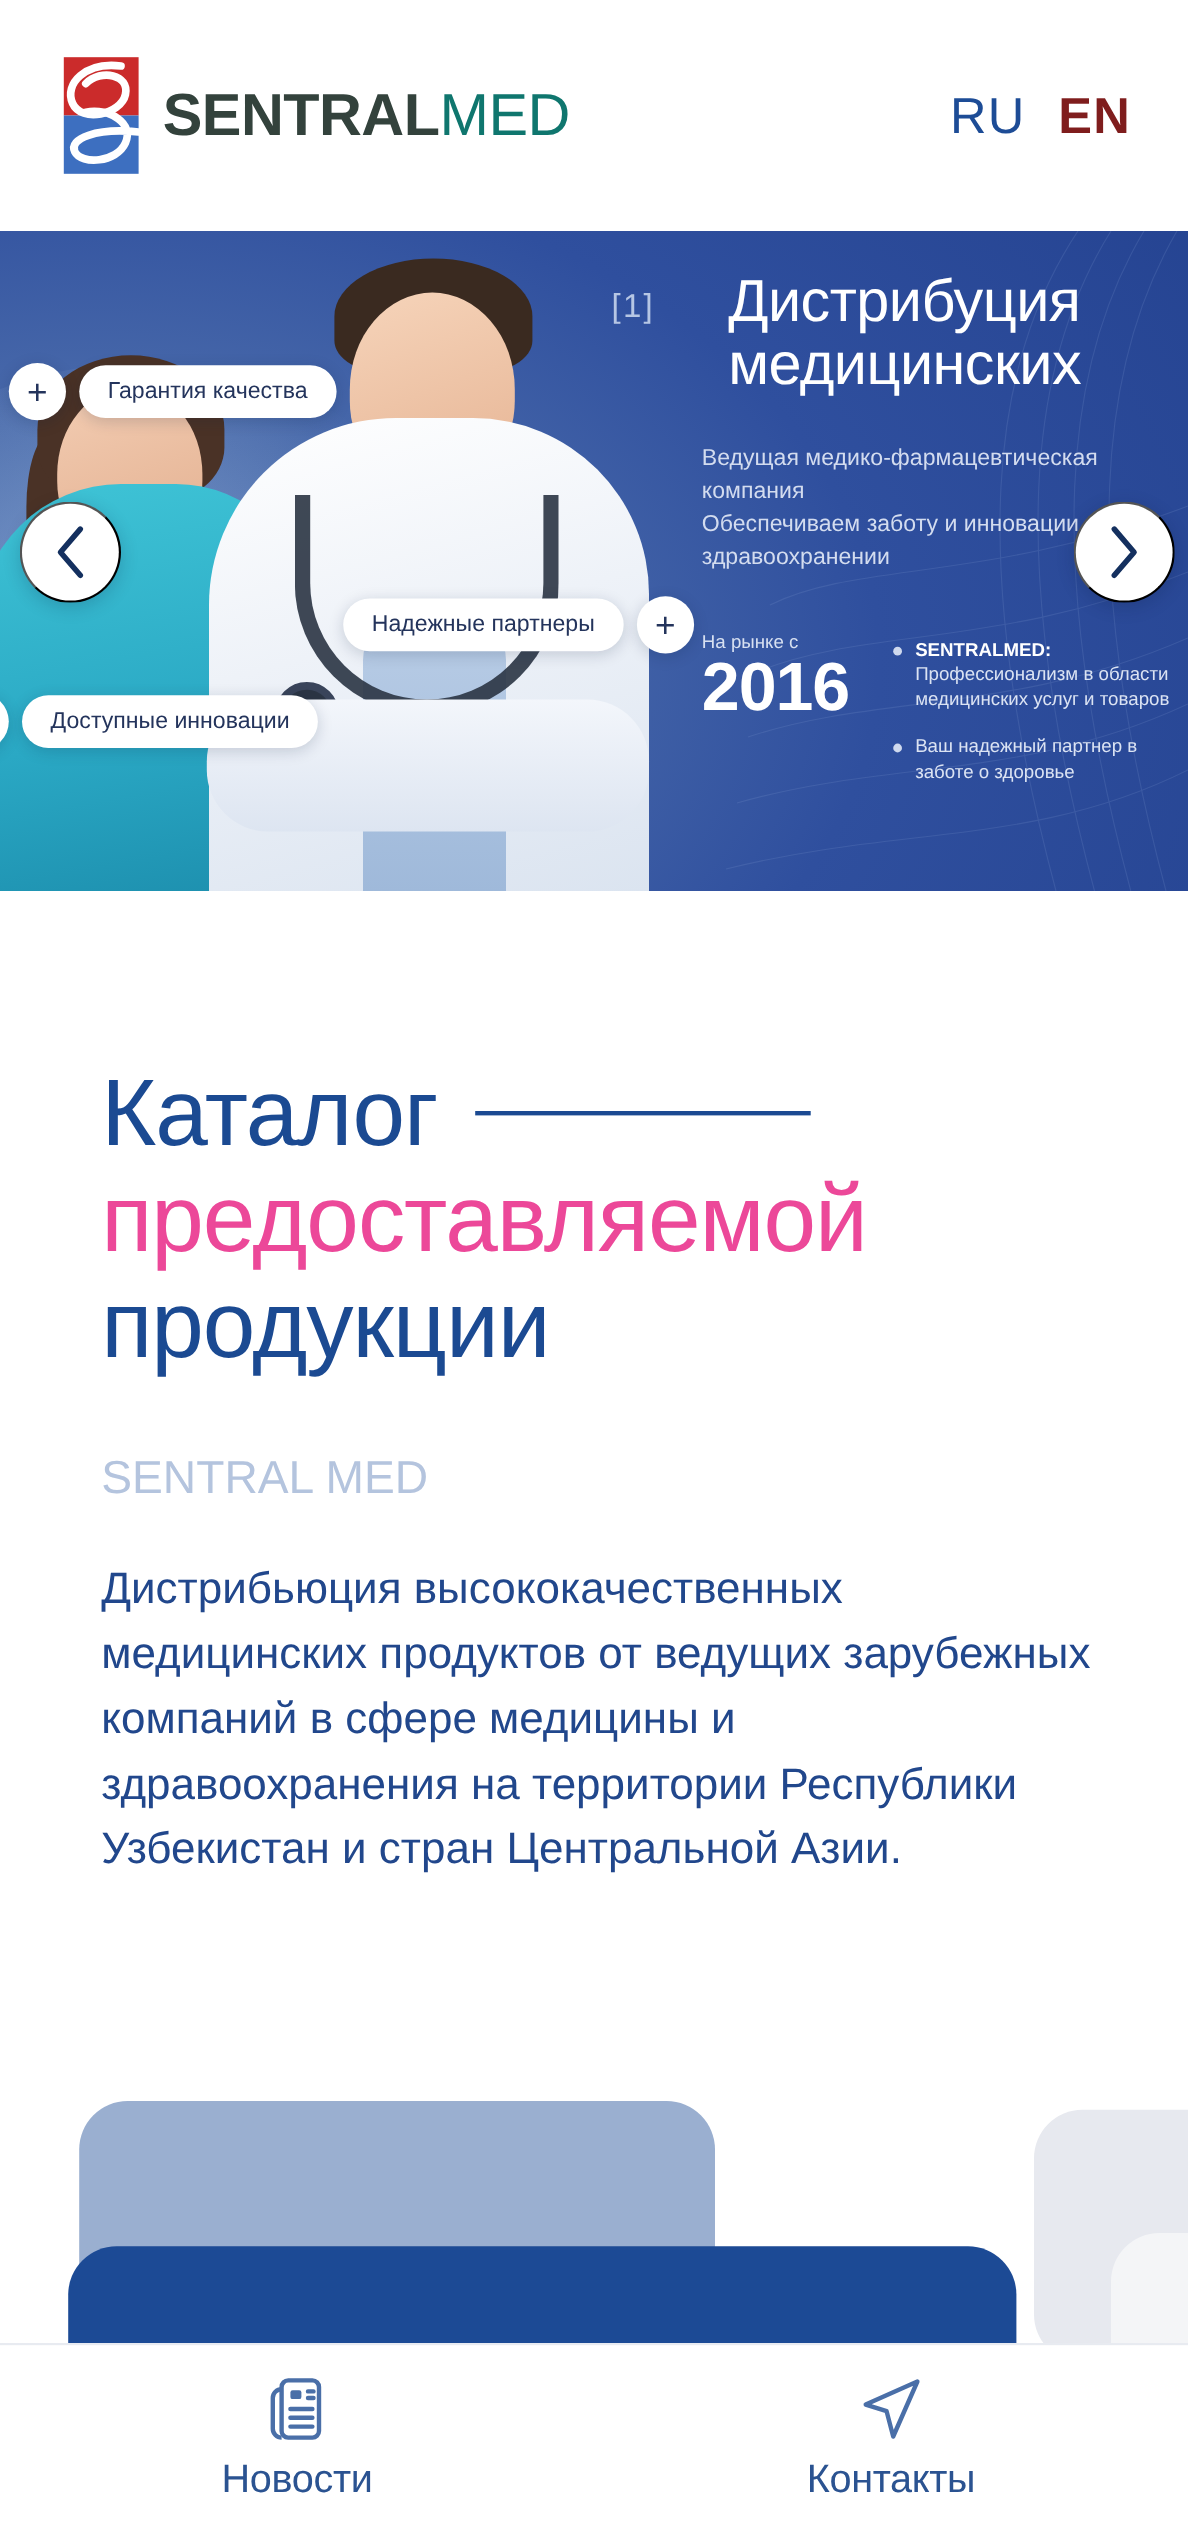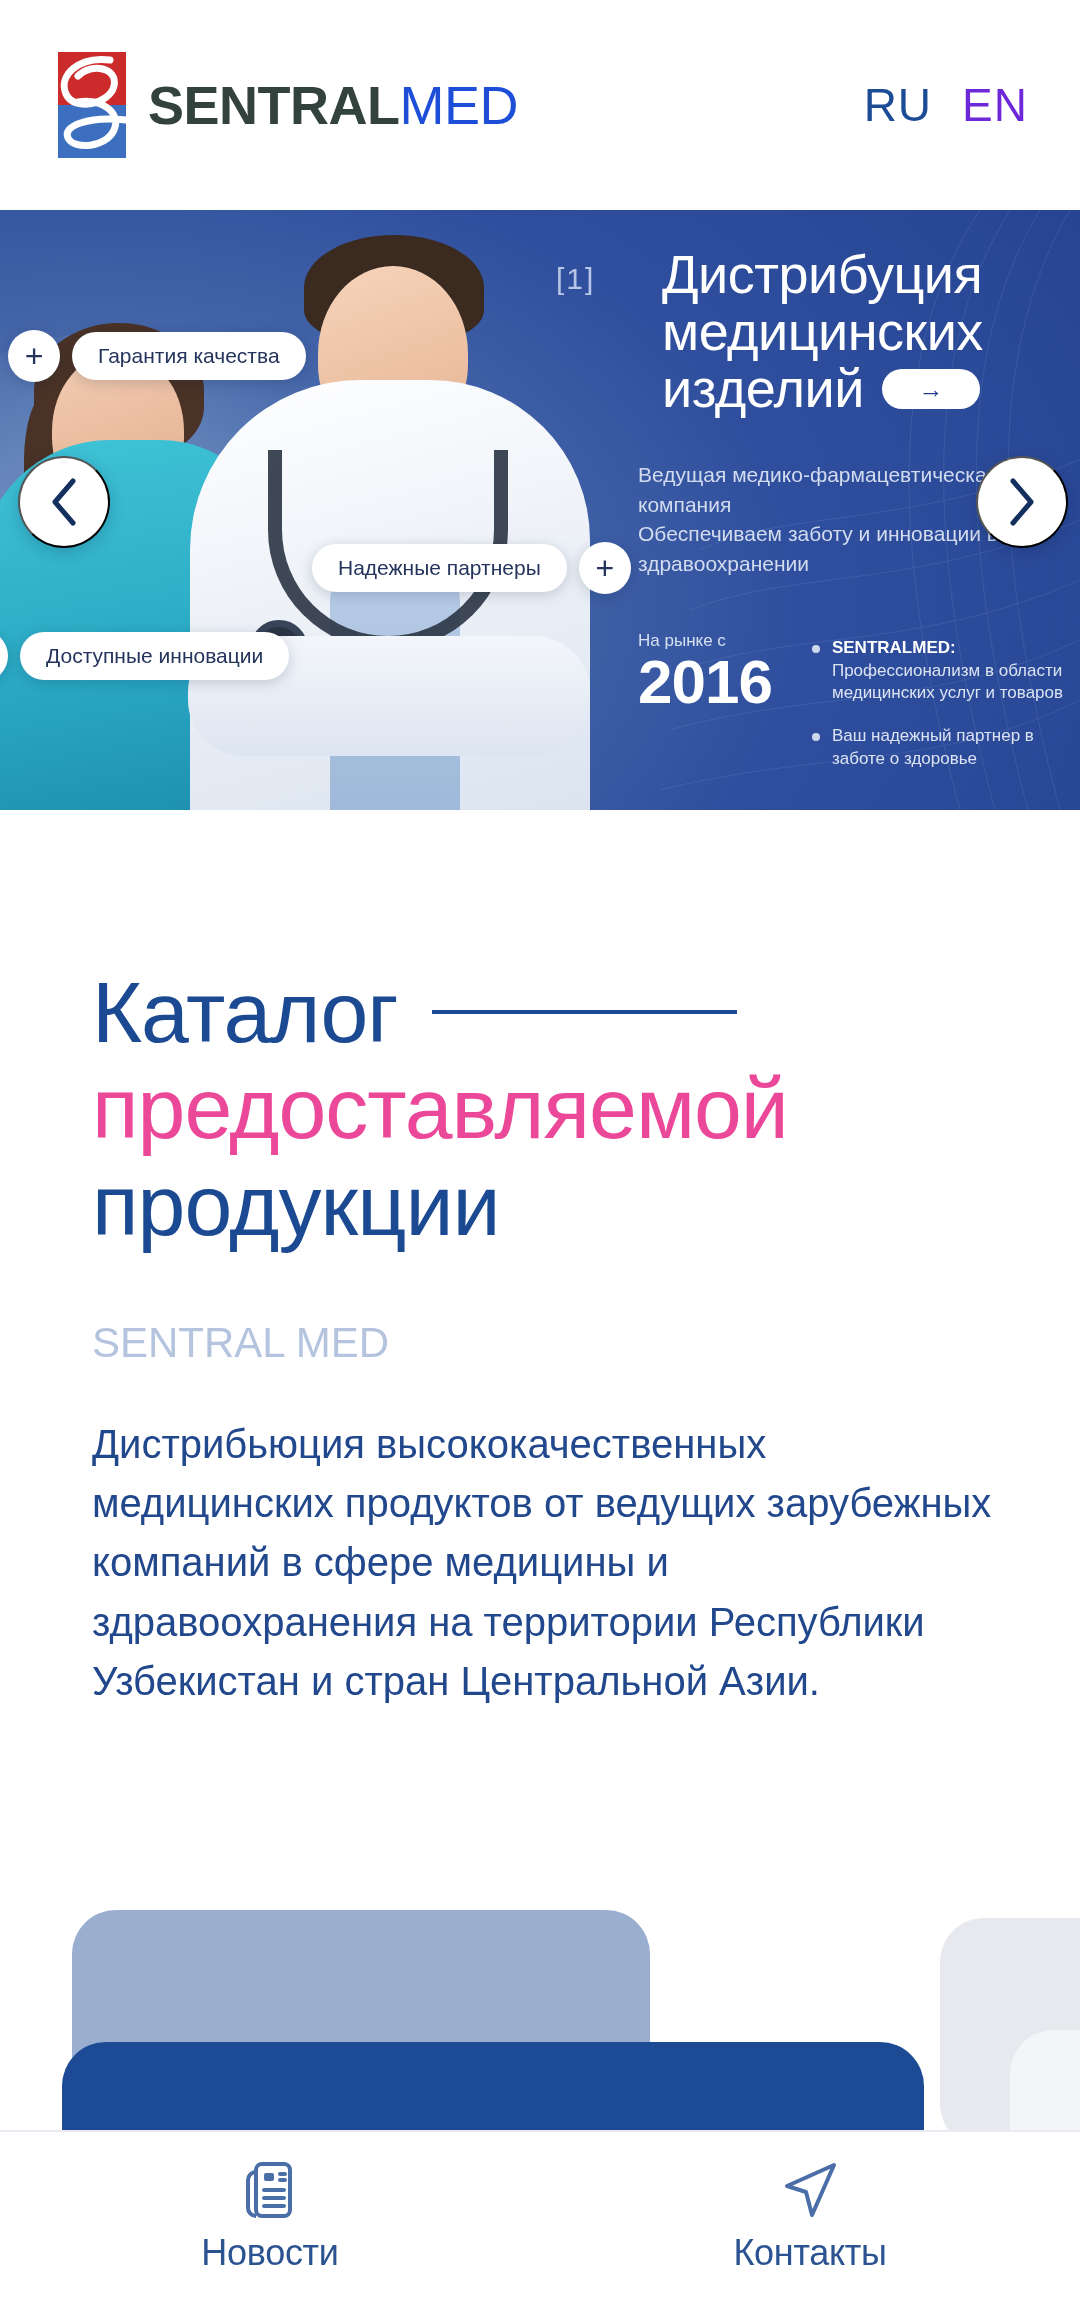--- a/index.html
+++ b/index.html
@@ -30,26 +30,26 @@
   .logo-mark .half-bottom {
     position: absolute; left: 0; top: 53px; width: 68px; height: 53px;
     background: #3d6fc0;
   }
   .logo-mark svg { position: absolute; left: -10px; top: -6px; overflow: visible; }
   .brand-text {
     font-size: 54px; letter-spacing: -0.5px; line-height: 1;
     white-space: nowrap; display: flex; align-items: baseline;
   }
   .brand-text .b1 { font-weight: 700; color: #33423c; }
-  .brand-text .b2 { font-weight: 400; color: #1d4ed8; }
+  .brand-text .b2 { font-weight: 400; color: #0f766e; }
 
   .lang { margin-left: auto; display: flex; align-items: center; gap: 30px; }
   .lang span { font-size: 46px; letter-spacing: 1px; }
   .lang .active { color: #1d4c96; font-weight: 500; }
-  .lang .inactive { color: #6d28d9; font-weight: 400; }
+  .lang .inactive { color: #7f1d1d; font-weight: 700; }
 
   
   .hero {
     position: absolute; top: 210px; left: 0; width: 1080px; height: 600px;
     overflow: hidden;
     background:
       radial-gradient(120% 140% at 8% 65%, #5d7fb8 0%, #4a6bab 26%, #2f4f9e 55%, #23418f 100%);
   }
   .hero-mesh {
     position: absolute; inset: 0; opacity: .30; pointer-events: none;
@@ -268,24 +268,20 @@
       <span class="steth"></span>
       <span class="steth-bell"></span>
       <span class="arms"></span>
     </div>
 
     <div class="hero-right">
       <span class="hero-index">[1]</span>
       <h1 class="hero-title">
         <div>Дистрибуция</div>
         <div>медицинских</div>
-        <div class="title-row3">
-          <span>изделий</span>
-          <span class="cta-pill">→</span>
-        </div>
       </h1>
       <div class="hero-sub">
         <div>Ведущая медико-фармацевтическая компания</div>
         <div>Обеспечиваем заботу и инновации в здравоохранении</div>
       </div>
       <div class="hero-stats">
         <div>
           <div class="since-label">На рынке с</div>
           <div class="since-year">2016</div>
         </div>

